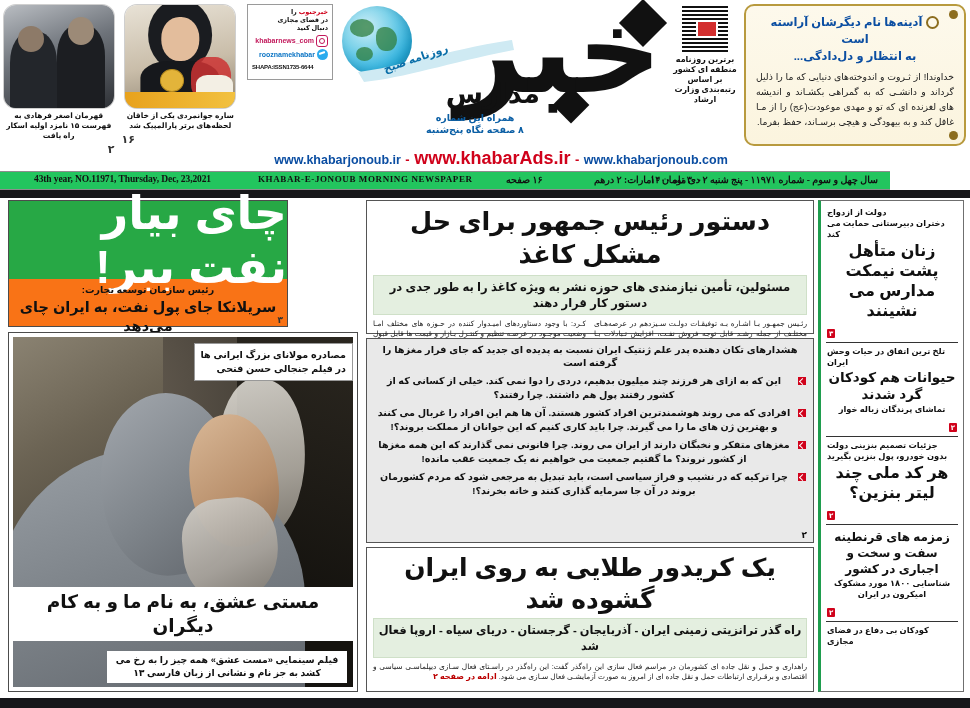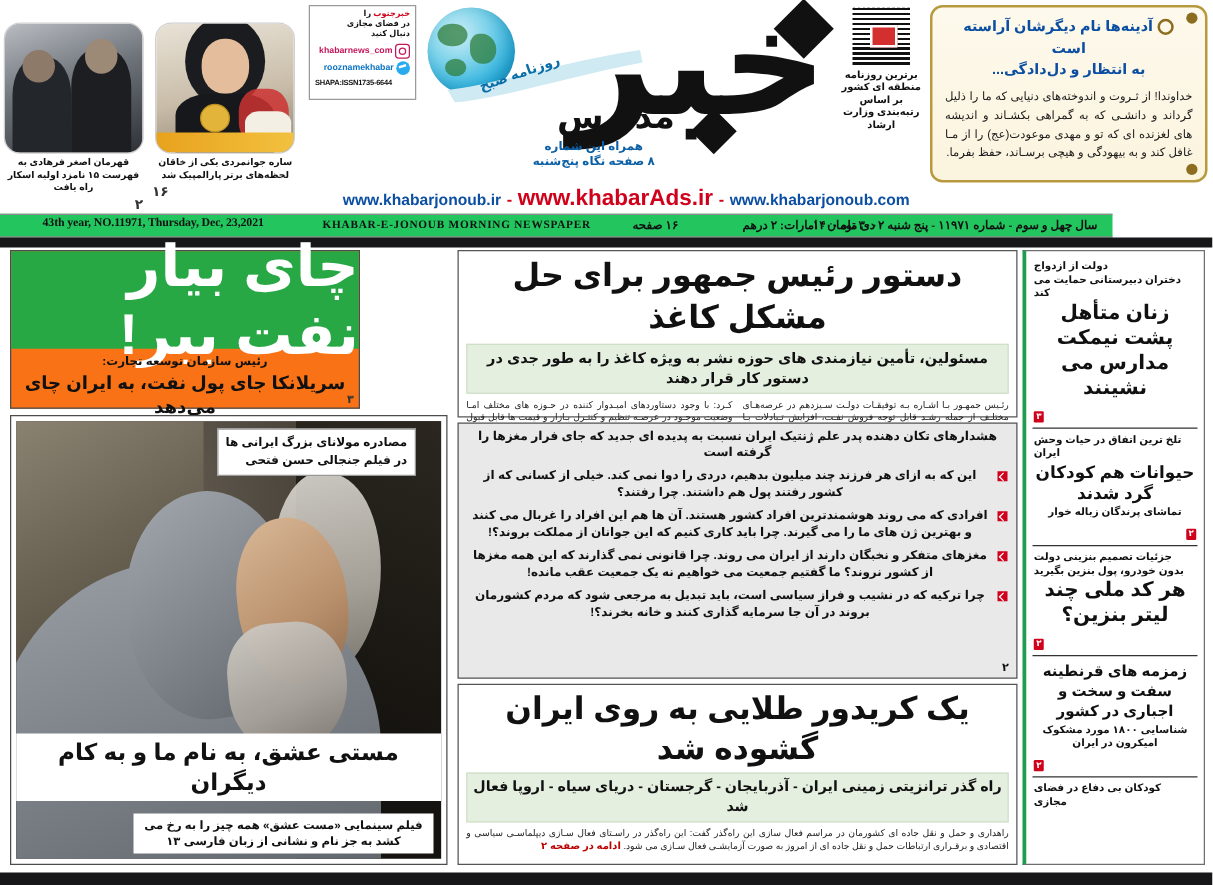--- a/index.html
+++ b/index.html
@@ -9,21 +9,21 @@
     background:#ffffff;
     font-family:"Liberation Sans","DejaVu Sans",sans-serif;
     color:#0d0d0d;
   }
   .page{position:relative;width:970px;height:708px;}
 
   
   .masthead{position:relative;height:170px;width:970px;box-sizing:border-box;}
 
   
-  .photostrip{position:absolute;left:0;top:16px;width:243px;height:166px;display:flex;direction:ltr;}
+  .photostrip{position:absolute;left:0;top:2px;width:243px;height:166px;display:flex;direction:ltr;}
   .pcell{width:118px;margin-right:4px;position:relative;}
   .pimg{width:110px;height:103px;margin:3px auto 0;border-radius:12px 12px 12px 12px;overflow:hidden;position:relative;
         box-shadow:0 0 0 1px #cfcfcf;}
   .pimg .sky{position:absolute;inset:0;}
   .cap{font-size:7.5px;line-height:10px;text-align:center;direction:rtl;font-weight:bold;color:#111;margin-top:3px;padding:0 2px;}
   .pgnum{font-size:11px;font-weight:bold;color:#333;text-align:left;direction:rtl;margin-top:2px;padding-right:3px;}
   .pgnum.l{text-align:right;}
 
   
   .socialbox{position:absolute;left:247px;top:4px;width:86px;height:76px;border:1px solid #9a9a9a;background:#fff;
@@ -164,21 +164,21 @@
       background:linear-gradient(160deg,#9aa0a6 0%,#7d8389 45%,#5d6268 100%);}
   .ph-hood{position:absolute;left:26%;top:16%;width:40%;height:52%;border-radius:52% 48% 40% 44%;
       background:linear-gradient(150deg,#a3a8ae 0%,#7f858b 55%,#61666c 100%);transform:rotate(-8deg);}
   .ph-face{position:absolute;left:52%;top:22%;width:26%;height:38%;border-radius:46% 50% 44% 48%;
       background:linear-gradient(150deg,#d9b897 0%,#b9906c 60%,#8e6a4c 100%);transform:rotate(-6deg);}
   .ph-beard{position:absolute;left:50%;top:46%;width:28%;height:30%;border-radius:40% 44% 56% 50%;
       background:linear-gradient(160deg,#cfcbc4 0%,#a5a099 60%,#7b766e 100%);transform:rotate(-5deg);opacity:.96;}
   .ph-hair{position:absolute;left:60%;top:12%;width:26%;height:46%;border-radius:40% 60% 50% 40%;
       background:linear-gradient(160deg,#e0ddd6 0%,#b2ada4 60%,#827d74 100%);opacity:.9;transform:rotate(6deg);}
 
-  .ph-cap-top{position:absolute;right:20px;top:6px;max-width:188px;background:#fff;border:1px solid #999;
+  .ph-cap-top{position:absolute;right:0;top:6px;max-width:188px;background:#fff;border:1px solid #999;
               padding:4px 6px;direction:rtl;}
   .ph-cap-top div{font-size:9.6px;line-height:14px;font-weight:bold;color:#111;text-align:right;}
   .ph-cap-band{position:absolute;left:0;right:0;bottom:46px;background:#fff;padding:3px 6px;direction:rtl;}
   .ph-cap-band span{font-size:18.5px;line-height:24px;font-weight:bold;color:#111;display:block;text-align:center;}
   .ph-cap-bot{position:absolute;right:6px;bottom:4px;width:230px;background:#fff;padding:3px 5px;direction:rtl;}
   .ph-cap-bot div{font-size:9.3px;line-height:13px;font-weight:bold;color:#111;text-align:center;}
 
   .footbar{position:absolute;left:0;top:698px;width:970px;height:10px;background:#17171a;}
 </style>
 </head>

